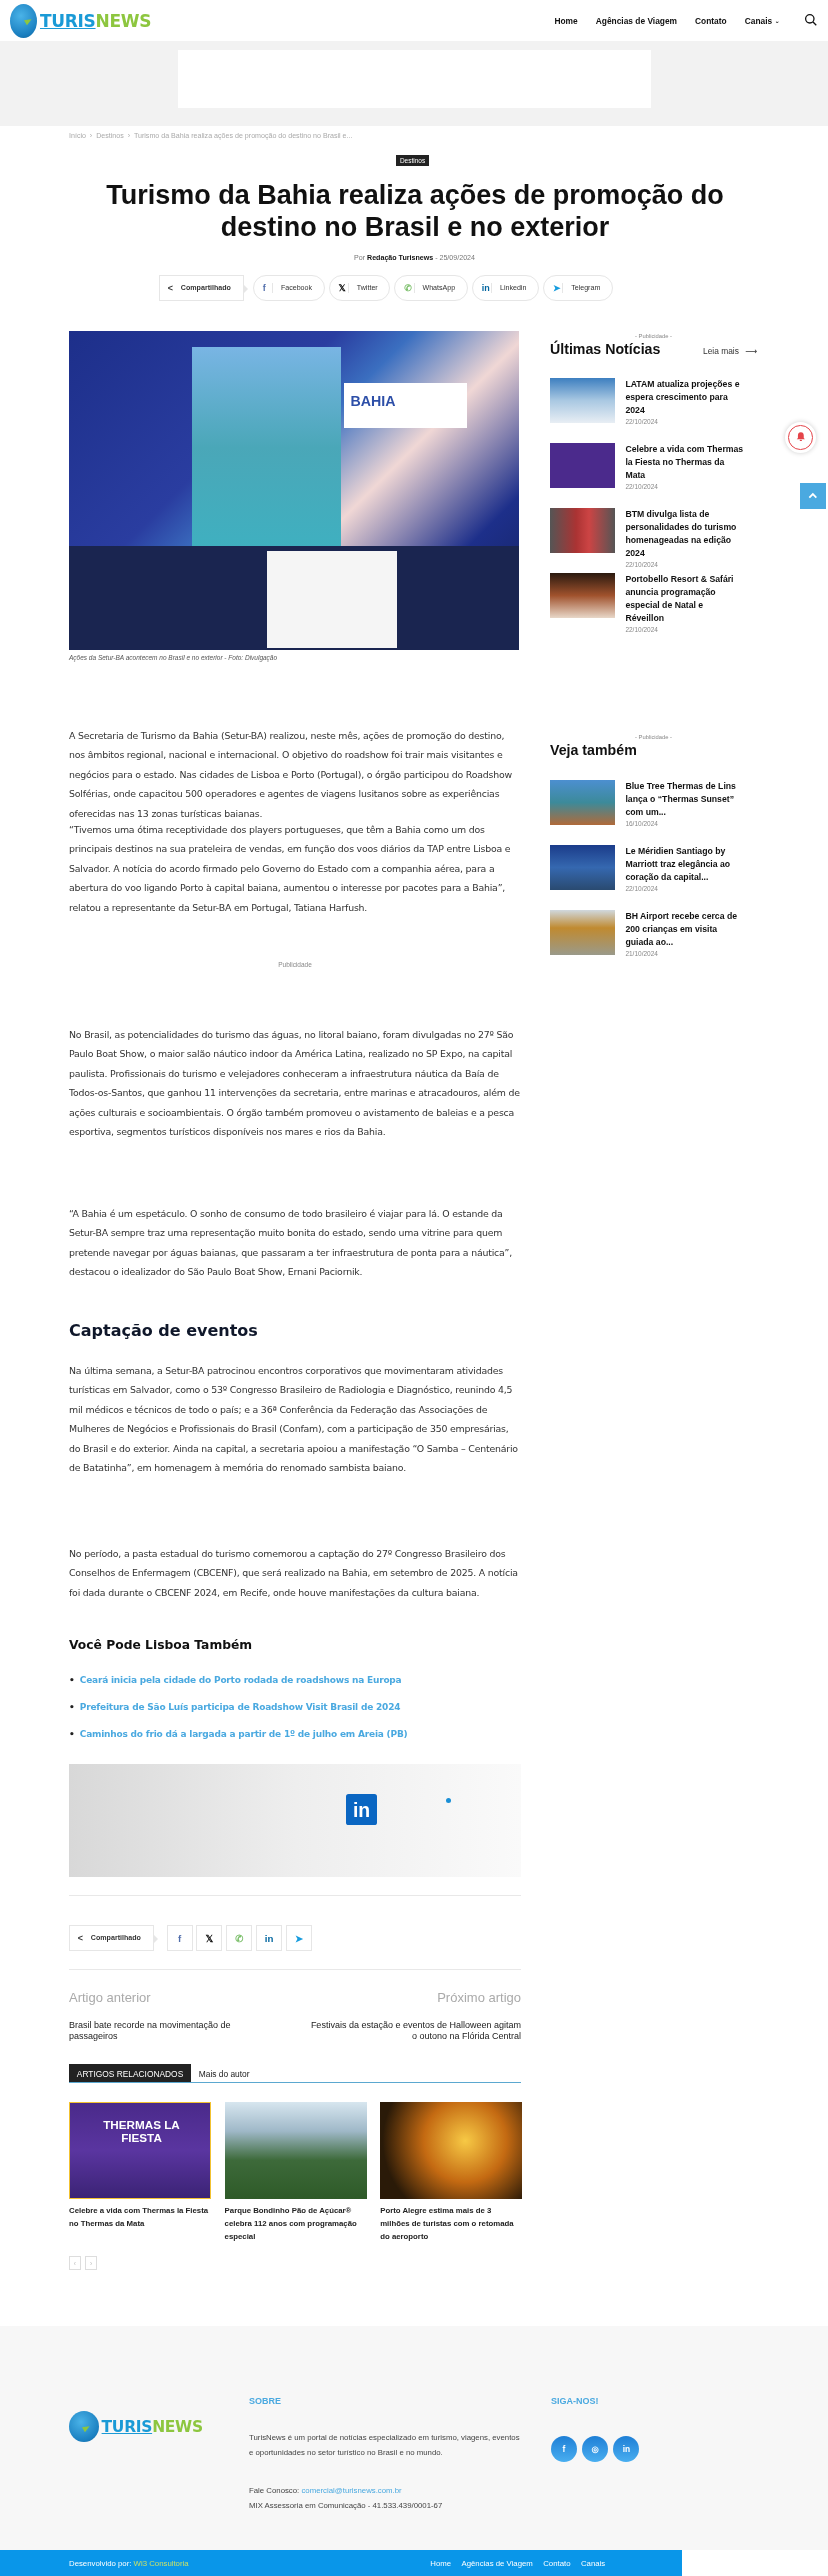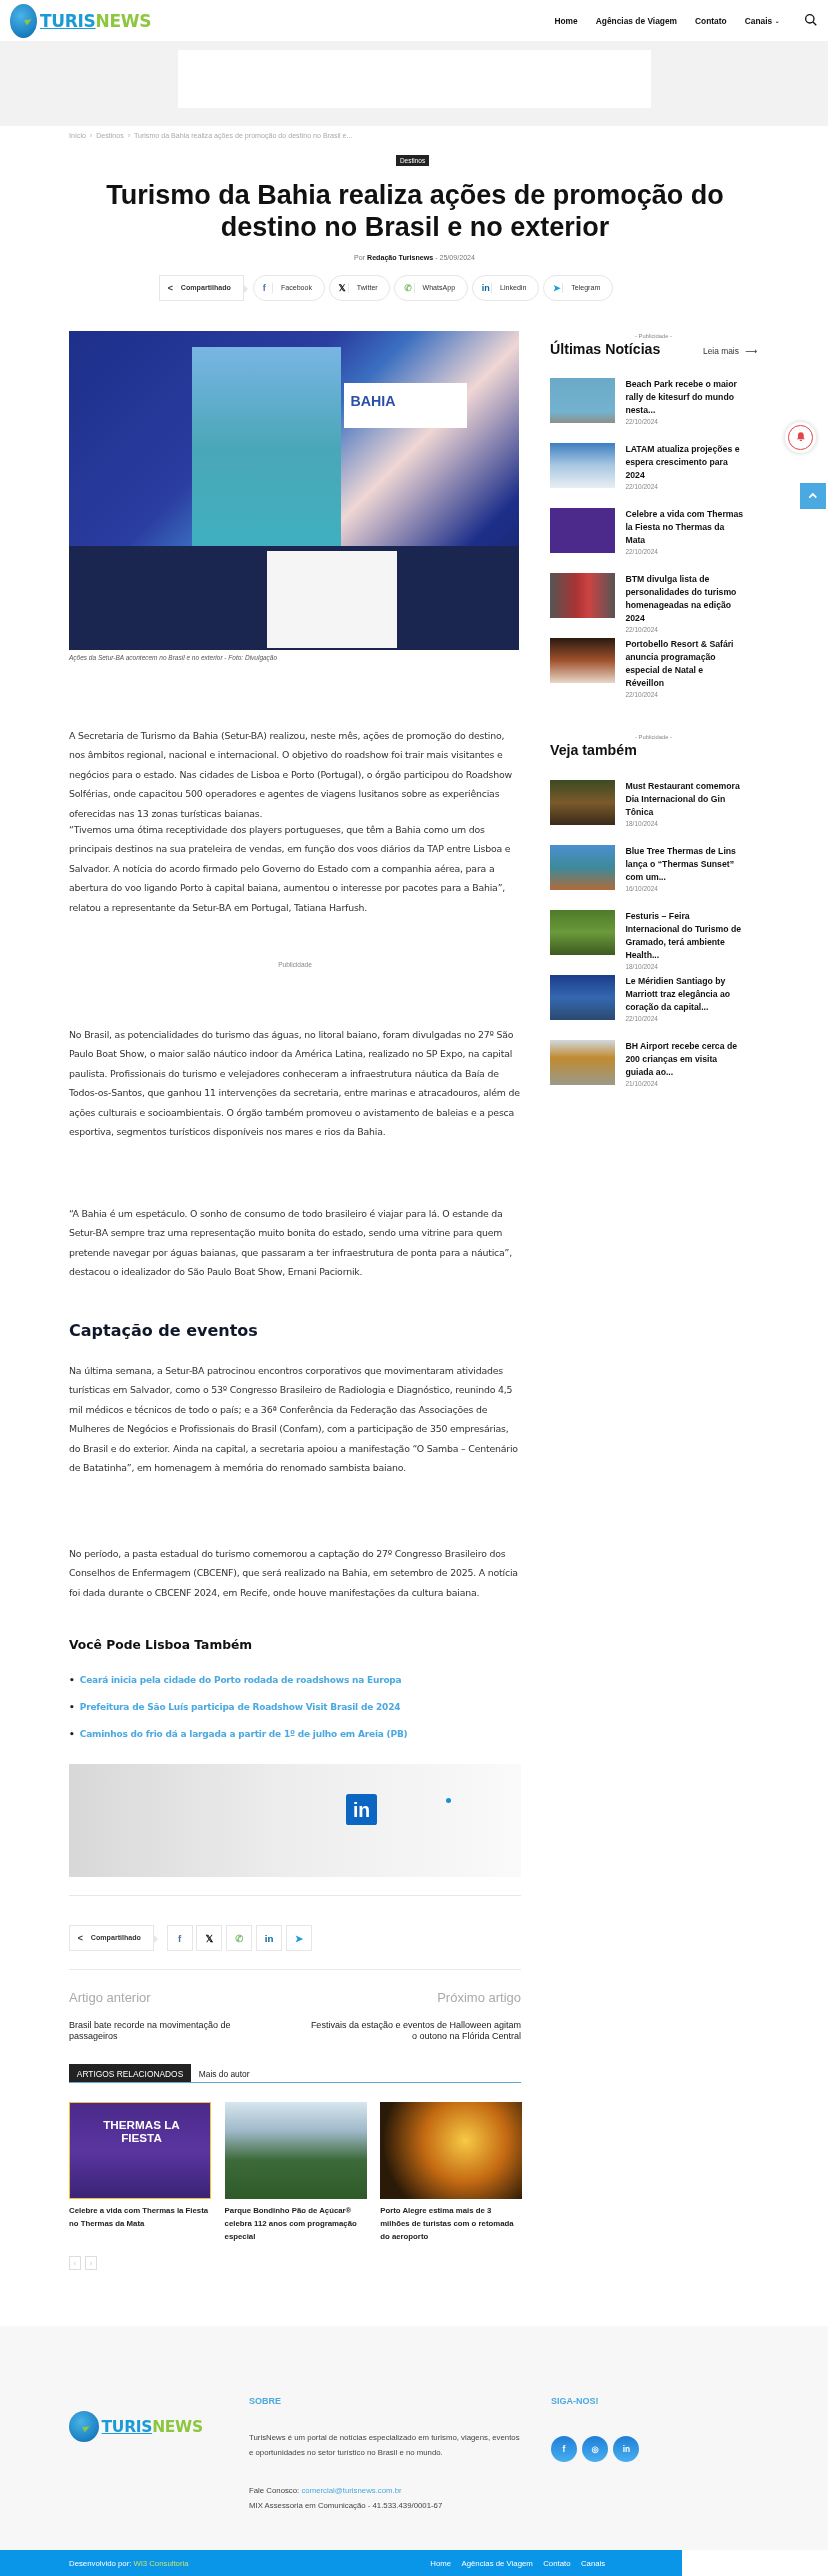--- a/index.html
+++ b/index.html
@@ -287,27 +287,20 @@
 </div>
 
 <div class="sb-pub" style="top:333px;">- Publicidade -</div>
 <h3 class="sb-title" style="top:341px;">Últimas Notícias</h3>
 <a class="sb-more">
   <span>Leia mais</span>
   <span>⟶</span>
 </a>
 <div class="sb-list" style="top:378px;">
   <a class="sb-item">
-    <div class="sb-thumb t-kite"></div>
-    <div class="sb-text">
-        <div class="sb-item-title">Beach Park recebe o maior rally de kitesurf do mundo nesta...</div>
-        <div class="sb-date">22/10/2024</div>
-      </div>
-  </a>
-  <a class="sb-item">
     <div class="sb-thumb t-latam"></div>
     <div class="sb-text">
         <div class="sb-item-title">LATAM atualiza projeções e espera crescimento para 2024</div>
         <div class="sb-date">22/10/2024</div>
       </div>
   </a>
   <a class="sb-item">
     <div class="sb-thumb t-fiesta"></div>
     <div class="sb-text">
         <div class="sb-item-title">Celebre a vida com Thermas la Fiesta no Thermas da Mata</div>
@@ -327,38 +320,24 @@
         <div class="sb-item-title">Portobello Resort &amp; Safári anuncia programação especial de Natal e Réveillon</div>
         <div class="sb-date">22/10/2024</div>
       </div>
   </a>
 </div>
 
 <div class="sb-pub" style="top:734px;">- Publicidade -</div>
 <h3 class="sb-title" style="top:742px;">Veja também</h3>
 <div class="sb-list" style="top:780px;">
   <a class="sb-item">
-    <div class="sb-thumb t-must"></div>
-    <div class="sb-text">
-        <div class="sb-item-title">Must Restaurant comemora Dia Internacional do Gin Tônica</div>
-        <div class="sb-date">18/10/2024</div>
-      </div>
-  </a>
-  <a class="sb-item">
     <div class="sb-thumb t-bluetree"></div>
     <div class="sb-text">
         <div class="sb-item-title">Blue Tree Thermas de Lins lança o “Thermas Sunset” com um...</div>
         <div class="sb-date">16/10/2024</div>
-      </div>
-  </a>
-  <a class="sb-item">
-    <div class="sb-thumb t-festuris"></div>
-    <div class="sb-text">
-        <div class="sb-item-title">Festuris – Feira Internacional do Turismo de Gramado, terá ambiente Health...</div>
-        <div class="sb-date">18/10/2024</div>
       </div>
   </a>
   <a class="sb-item">
     <div class="sb-thumb t-meridien"></div>
     <div class="sb-text">
         <div class="sb-item-title">Le Méridien Santiago by Marriott traz elegância ao coração da capital...</div>
         <div class="sb-date">22/10/2024</div>
       </div>
   </a>
   <a class="sb-item">

